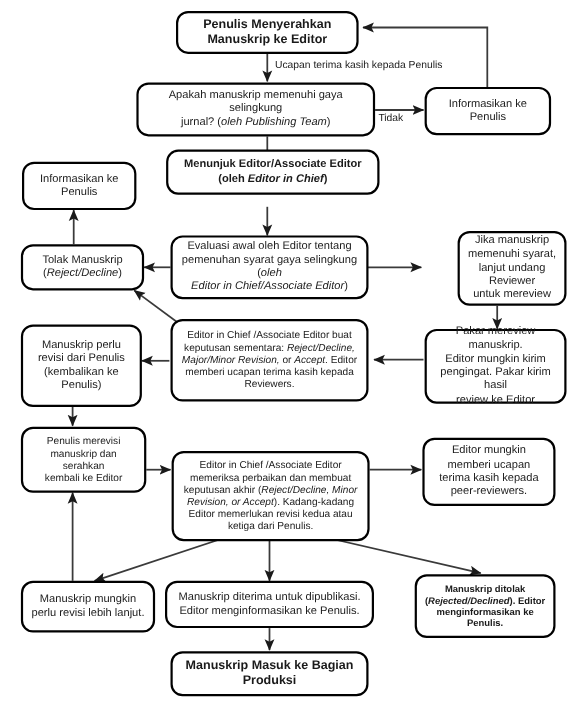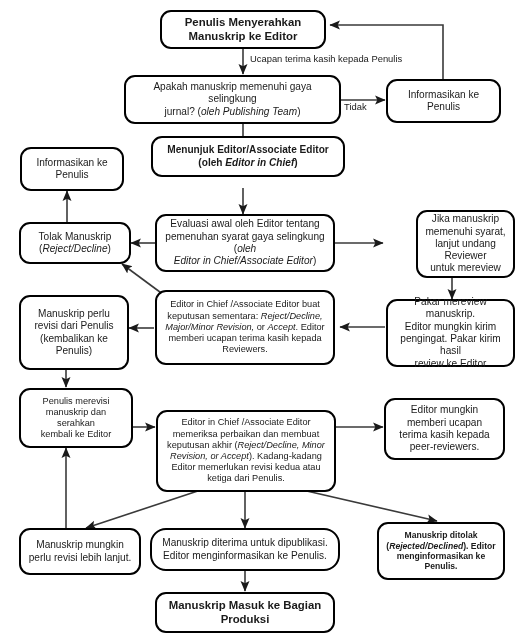--- a/index.html
+++ b/index.html
@@ -230,21 +230,21 @@
     </span>
   </div>
 
   <div class="node mid" style="left:19px; top:528px; width:122px; height:47px;">
     <span class="txt">
       <span>Manuskrip mungkin</span><br>
       <span>perlu revisi lebih lanjut.</span>
     </span>
   </div>
 
-  <div class="node mid" style="left:150px; top:528px; width:190px; height:43px;border-radius:16px;">
+  <div class="node mid" style="left:150px; top:528px; width:190px; height:43px;">
     <span class="txt">
       <span>Manuskrip diterima untuk dipublikasi.</span><br>
       <span>Editor menginformasikan ke Penulis.</span>
     </span>
   </div>
 
   <div class="node tiny" style="left:377px; top:522px; width:128px; height:58px;font-weight:bold;">
     <span class="txt">
       <span>Manuskrip ditolak</span><br>
       <span>(</span><i class="it">Rejected/Declined</i><span>). Editor</span><br>

